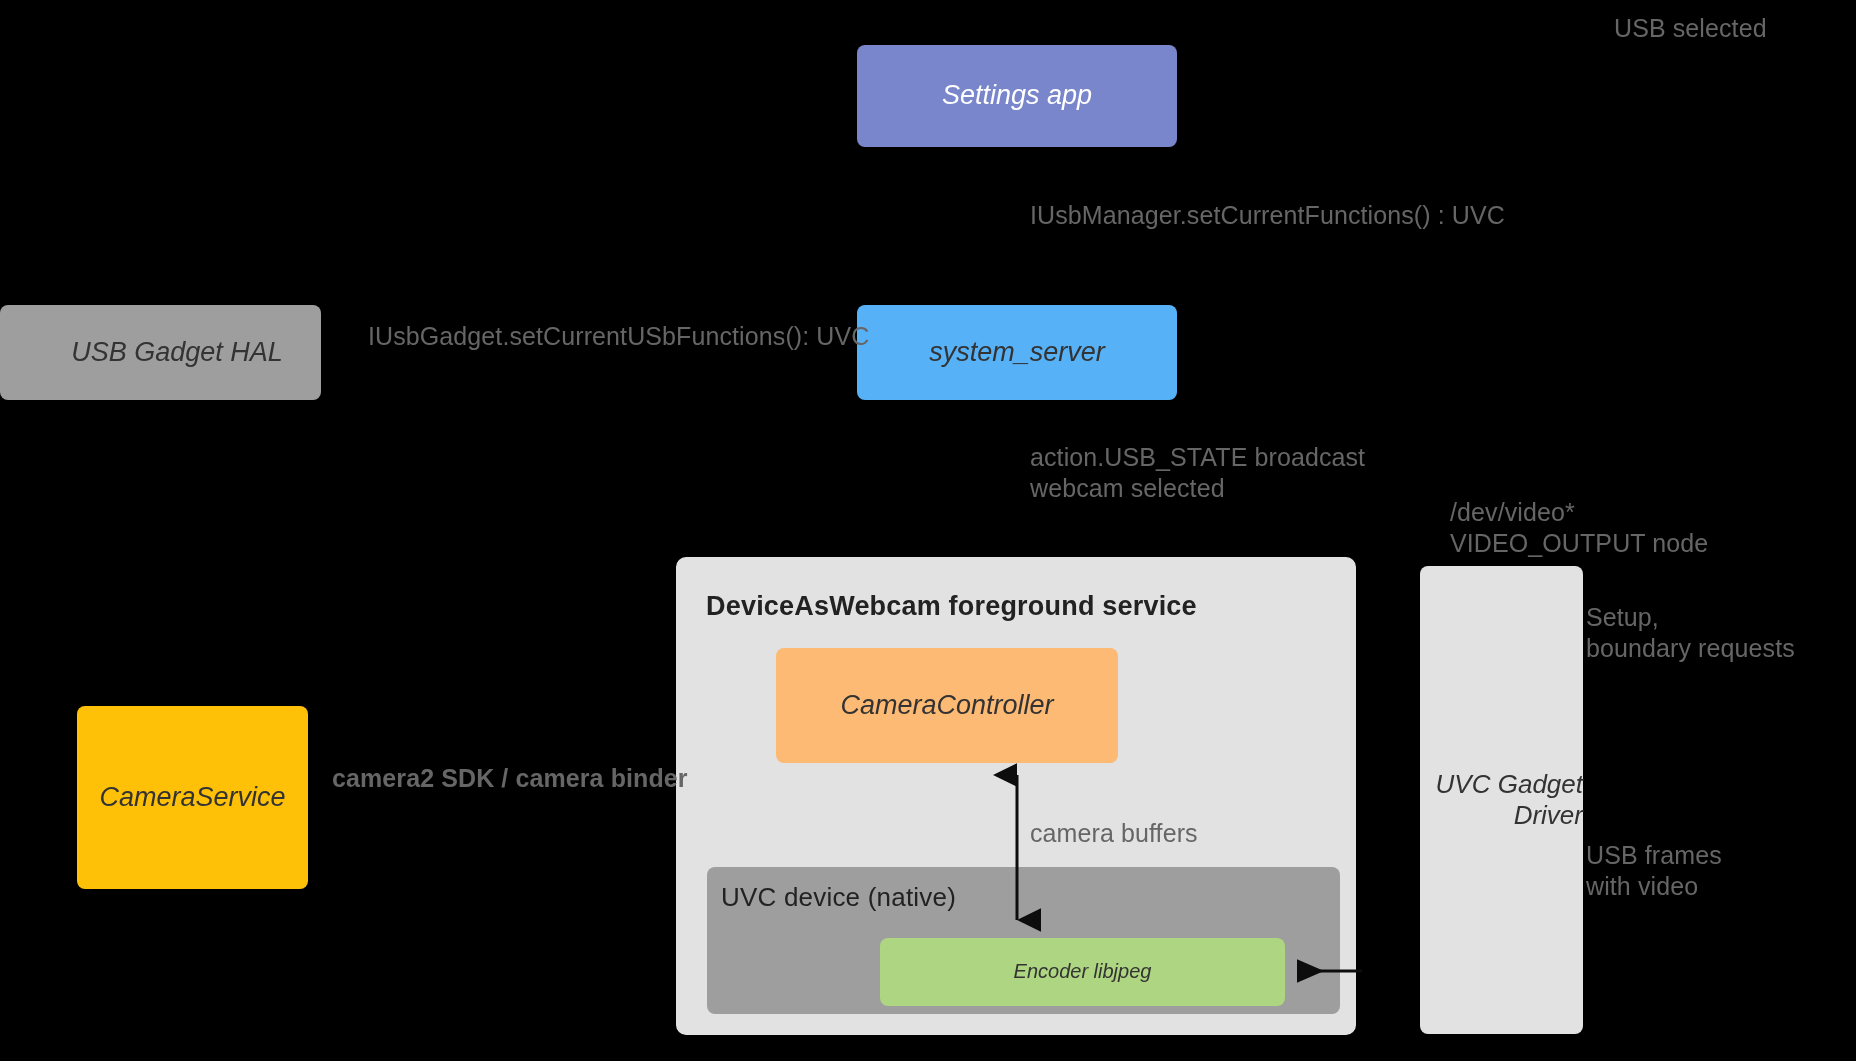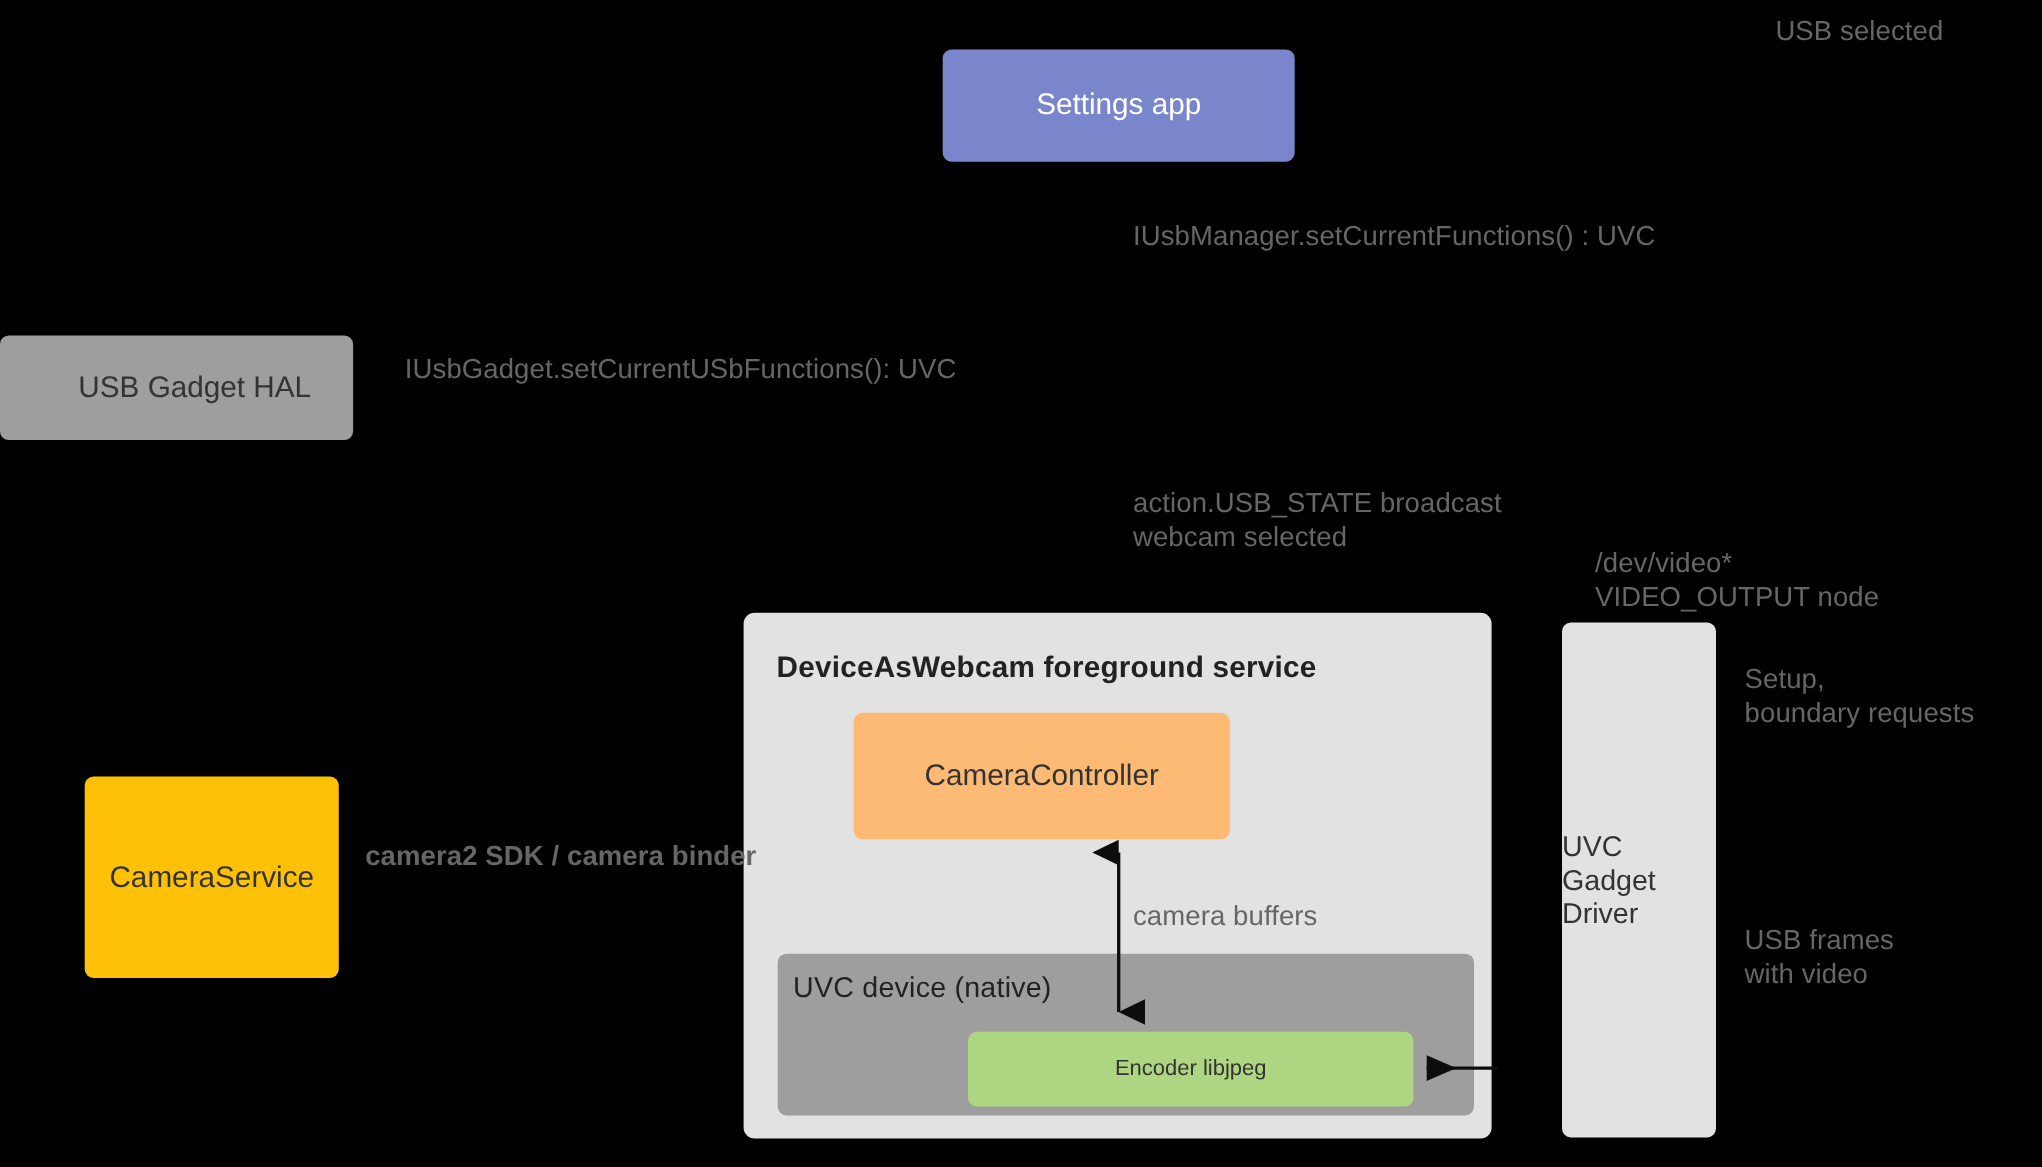--- a/index.html
+++ b/index.html
@@ -16,22 +16,23 @@
     font-family: "Liberation Sans", sans-serif;
     overflow: hidden;
   }
   .box {
     position: absolute;
     box-sizing: border-box;
     border-radius: 8px;
     display: flex;
     align-items: center;
     justify-content: center;
-    text-align: left;
+    text-align: right;
     line-height: 1.18;
+    font-style: italic;
   }
   .edge-label {
     position: absolute;
     color: #666666;
     font-size: 25px;
     line-height: 1.24;
     white-space: pre-line;
     letter-spacing: 0.1px;
   }
   .container-title {
@@ -85,21 +86,21 @@
   }
   #uvc-device-title {
     left: 721px; top: 882px; color: #222222; font-size: 26px;
     font-weight: normal;
   }
   #encoder-libjpeg {
     left: 880px; top: 938px; width: 405px; height: 68px;
     background: #AED581; color: #333333; font-size: 20px;
   }
   #uvc-gadget-driver {
-    left: 1420px; top: 566px; width: 140px; height: 468px;
+    left: 1420px; top: 566px; width: 163px; height: 468px;
     background: #E2E2E2; color: #333333; font-size: 26px;
     border-radius: 8px;
   }
 
   
   #label-usb-boundary { left: 1614px; top: 13px; }
   #label-iusbmanager  { left: 1030px; top: 200px; }
   #label-iusbgadget   { left: 368px;  top: 321px; }
   #label-usb-state    { left: 1030px; top: 442px; }
   #label-dev-video    { left: 1450px; top: 497px; }
@@ -114,20 +115,23 @@
 <div id="canvas">
 
   <div class="box" id="settings-app">
     <span>Settings app</span>
   </div>
 
   <div class="box" id="usb-gadget-hal">
     <span>USB Gadget HAL</span>
   </div>
 
+  <div class="box" id="system-server">
+    <span>system_server</span>
+  </div>
 
   <div class="box" id="camera-service">
     <span>CameraService</span>
   </div>
 
   <div class="box" id="daw-service"></div>
 
   <div class="container-title" id="daw-service-title">DeviceAsWebcam foreground service</div>
 
   <div class="box" id="camera-controller">

